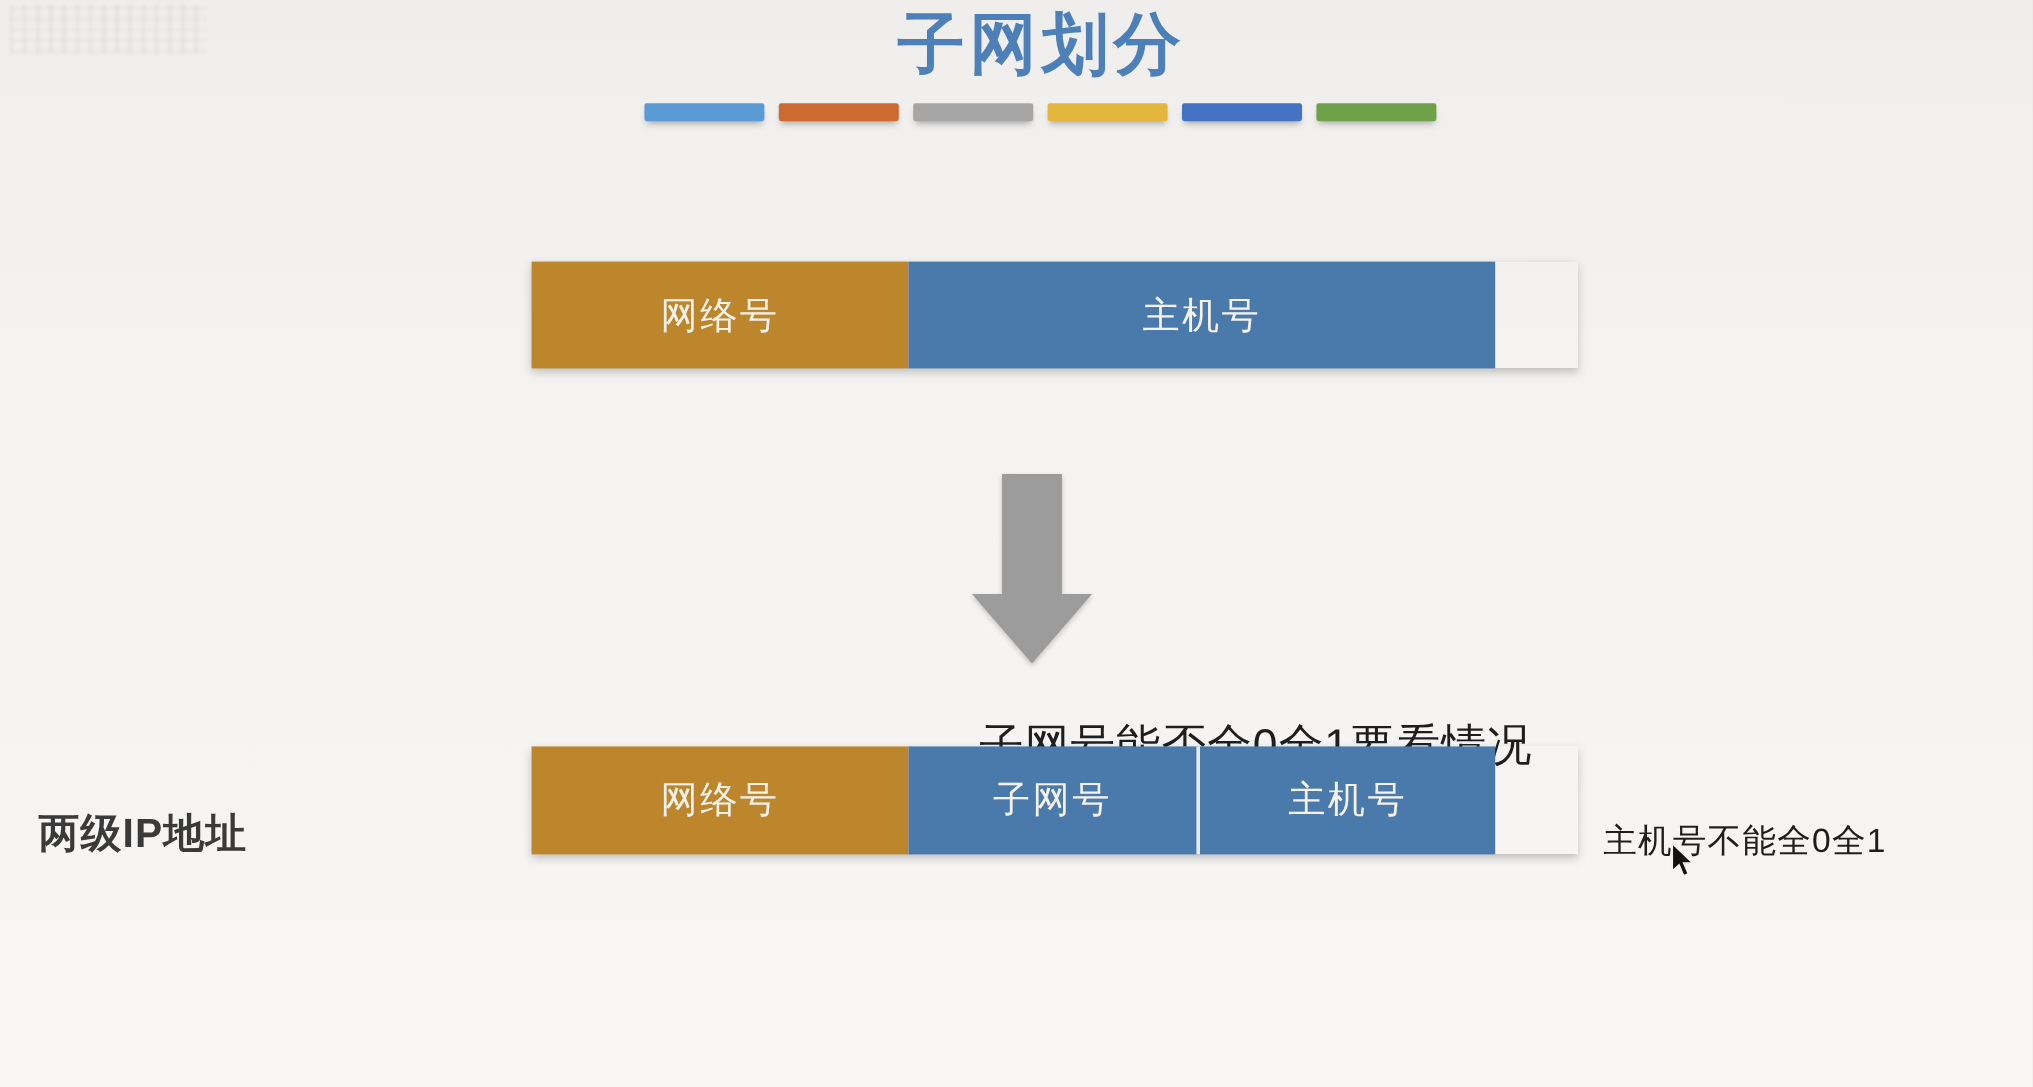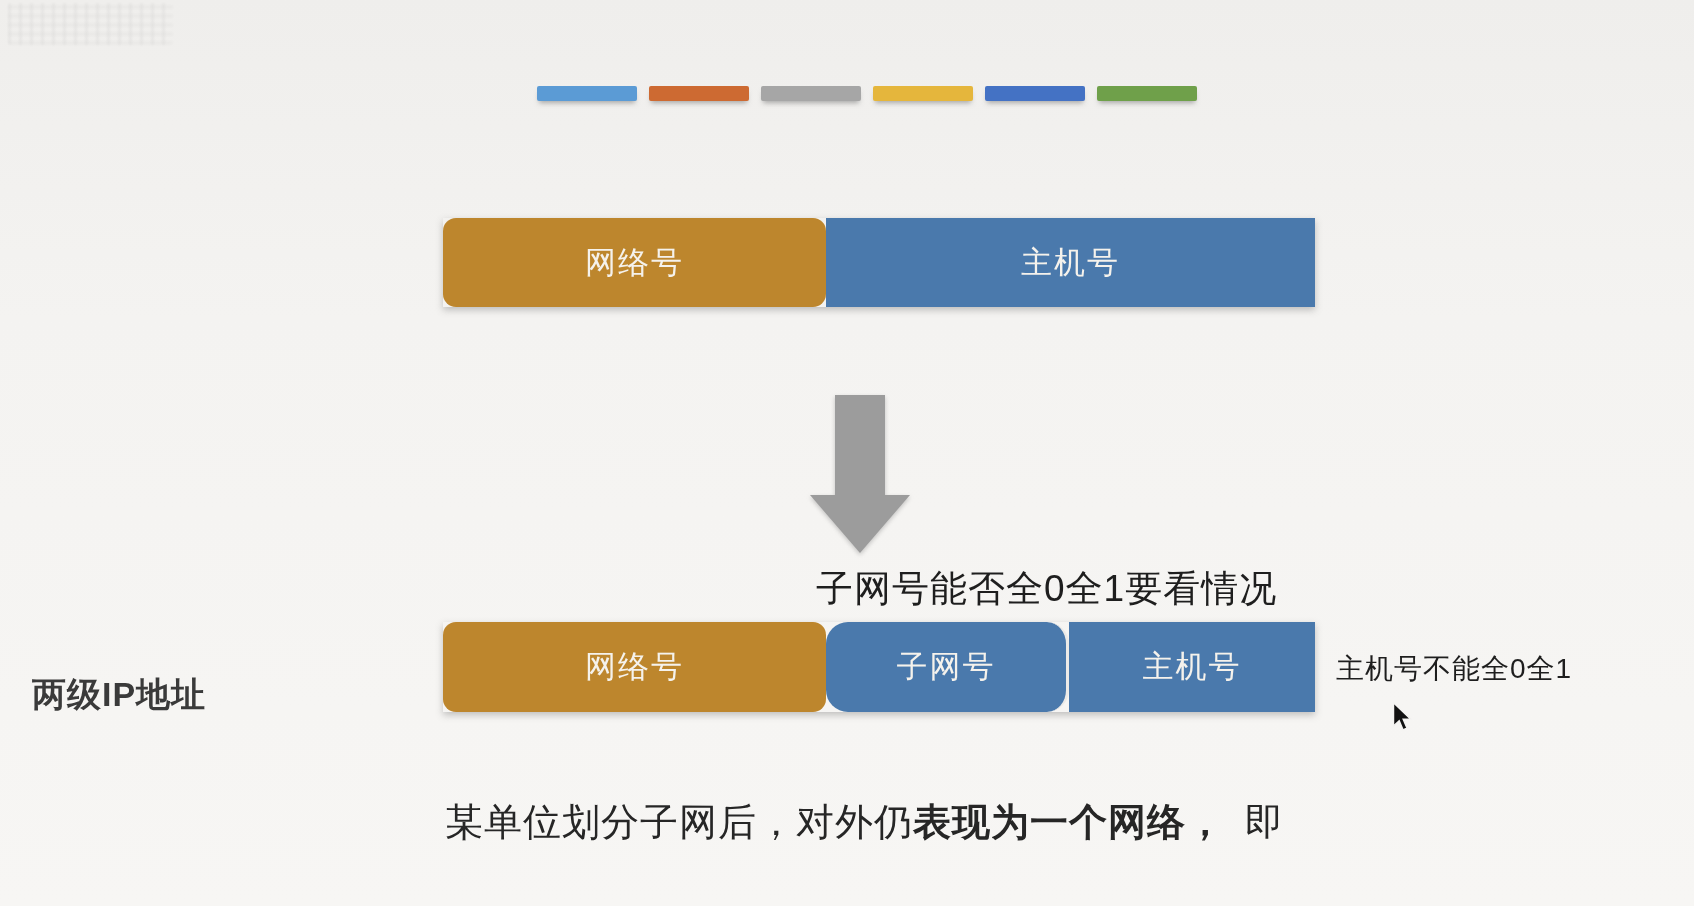--- a/index.html
+++ b/index.html
@@ -48,30 +48,30 @@
     position:absolute;left:443px;width:872px;display:flex;
     box-shadow:0 3px 7px rgba(90,90,90,.35);
   }
   .bar.b1{top:218px;height:89px;}
   .bar.b2{top:622px;height:90px;}
   .seg{
     display:flex;align-items:center;justify-content:center;
     color:#f5f2ec;font-size:31px;letter-spacing:2px;
     white-space:nowrap;
   }
-  .seg.w383{width:383px;border-radius:13px;}
+  .seg.w383{width:314px;}
   .seg.w489{width:489px;}
   .seg.w240{width:240px;border-right:3px solid #eceae7;}
   .seg.w246{width:246px;}
   .big-arrow{
     position:absolute;left:810px;top:395px;
     filter:drop-shadow(0 2px 2px rgba(120,120,120,.4));
   }
   .note{
-    position:absolute;color:#1e1e1e;white-space:nowrap;
+    position:absolute;color:#1e1e1e;white-space:nowrap;margin-top:32px;
   }
   .note.subnet{left:816px;top:564px;font-size:37px;letter-spacing:1px;}
   .note.host{left:1336px;top:650px;font-size:28px;letter-spacing:1px;}
   .paragraph{
     position:absolute;left:445px;top:798px;
     font-size:38px;line-height:49px;color:#262626;
     letter-spacing:1px;white-space:nowrap;
   }
   .paragraph .bold{font-weight:bold;}
   .paragraph .post{margin-left:20px;}
@@ -79,20 +79,21 @@
     position:absolute;left:1392px;top:702px;
   }
 </style>
 </head>
 <body>
 
 <div class="slide">
 
   <div class="watermark"></div>
 
+  <div class="title">子网划分</div>
 
   <div class="dash-row">
     <div class="dash" style="background: rgb(91, 155, 213);"></div>
     <div class="dash" style="background: rgb(205, 106, 50);"></div>
     <div class="dash" style="background: rgb(166, 166, 166);"></div>
     <div class="dash" style="background: rgb(229, 182, 60);"></div>
     <div class="dash" style="background: rgb(68, 114, 196);"></div>
     <div class="dash" style="background: rgb(111, 160, 74);"></div>
   </div>
 
@@ -111,33 +112,30 @@
   </svg>
 
   <div class="note subnet">子网号能否全0全1要看情况</div>
 
   <div class="row-label r2">两级IP地址</div>
 
   <div class="bar b2">
     <div class="seg w383" style="background: rgb(189, 134, 45);">
       <span>网络号</span>
     </div>
-    <div class="seg w240" style="background: rgb(74, 121, 172); border-radius: 22px;">
+    <div class="seg w240" style="background: rgb(74, 121, 172);">
       <span>子网号</span>
     </div>
     <div class="seg w246" style="background: rgb(74, 121, 172);">
       <span>主机号</span>
     </div>
   </div>
 
   <div class="note host">主机号不能全0全1</div>
 
   <svg class="cursor" width="22" height="30" viewBox="0 0 13 19">
     <path d="M0.5 0.5 L0.5 15.2 L4.1 11.9 L6.5 17.6 L9.0 16.5 L6.6 10.9 L11.4 10.9 Z" fill="#111" stroke="#f4f3f1" stroke-width="0.9"></path>
   </svg>
 
   <div class="paragraph">
-    <div>
-      <span>某单位划分子网后，对外仍</span><span class="bold">表现为一个网络，</span><span class="post">即</span>
-    </div>
   </div>
 
 </div>
 
 </body></html>

